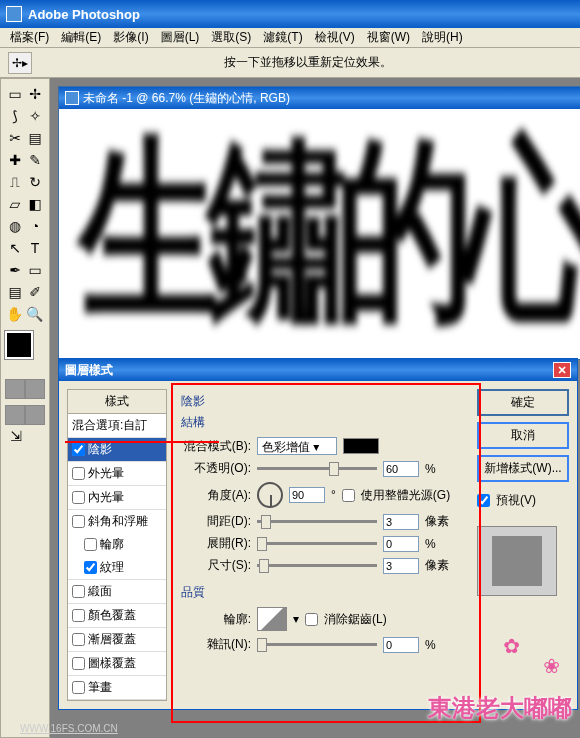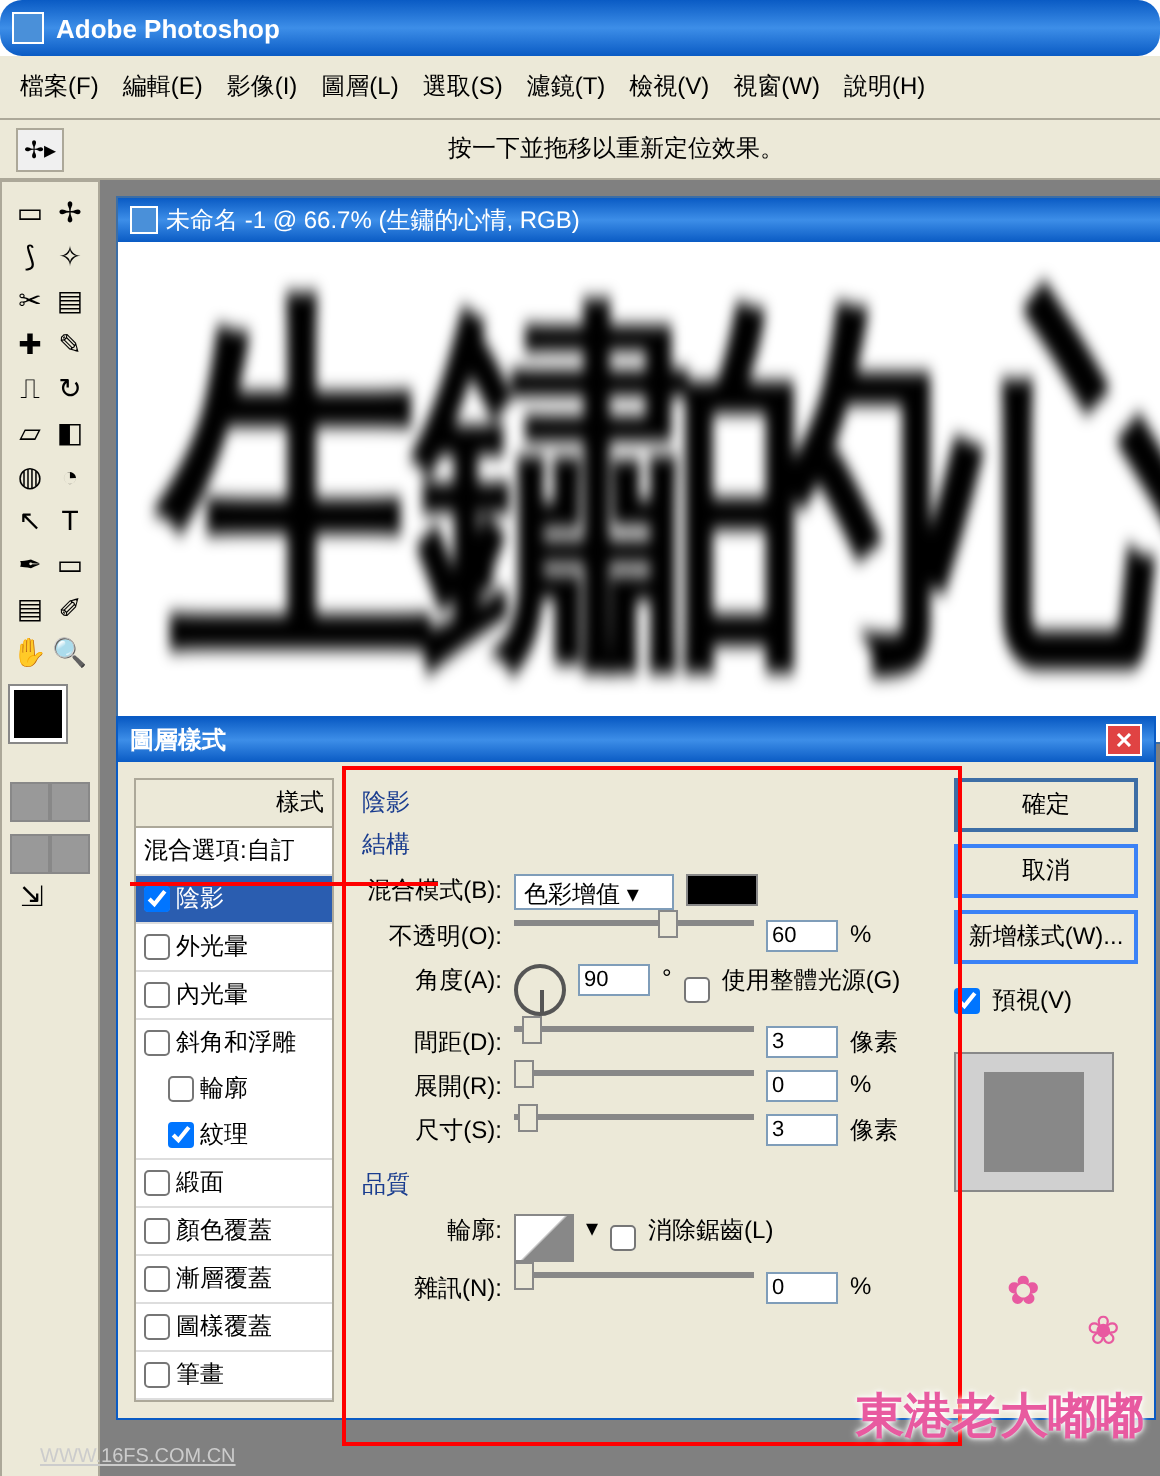--- a/index.html
+++ b/index.html
@@ -1,19 +1,19 @@
 <!DOCTYPE html>
 <html><head>
 <meta charset="utf-8">
 <style>
 * { margin: 0; padding: 0; box-sizing: border-box; font-family: "Microsoft JhengHei", Arial, sans-serif; }
 body { width: 580px; height: 738px; background: #fff; overflow: hidden; position: relative; }
-.titlebar { background: linear-gradient(#0a5bc4, #3d8ee8, #0a5bc4); height: 28px; display: flex; align-items: center; padding: 0 6px; color: #fff; font-size: 13px; font-weight: bold; border-radius: 11px; }
+.titlebar { background: linear-gradient(#0a5bc4, #3d8ee8, #0a5bc4); height: 28px; display: flex; align-items: center; padding: 0 6px; color: #fff; font-size: 13px; font-weight: bold; }
 .titlebar .icon { width: 16px; height: 16px; background: #4a90d9; border: 1px solid #fff; margin-right: 6px; }
-.menubar { background: #ece9d8; border-bottom: 1px solid #aca899; height: 32px; display: flex; align-items: center; padding: 0 4px; font-size: 12px; }
+.menubar { background: #ece9d8; border-bottom: 1px solid #aca899; height: 20px; display: flex; align-items: center; padding: 0 4px; font-size: 12px; }
 .menubar span { padding: 2px 6px; cursor: default; }
 .optbar { background: #ece9d8; border-bottom: 1px solid #aca899; height: 30px; display: flex; align-items: center; padding: 0 8px; font-size: 12px; }
 .optbar .tool { width: 24px; height: 22px; border: 1px solid #aca899; background: #f0f0f0; margin-right: 12px; display: flex; align-items: center; justify-content: center; }
 .optbar .hint { flex: 1; text-align: center; }
 .work { display: flex; height: 660px; background: #808080; }
 .toolbox { width: 50px; background: #ece9d8; border: 1px solid #aca899; padding: 4px; display: flex; flex-direction: column; gap: 0; }
 .toolrow { display: flex; }
 .tbtn { width: 22px; height: 22px; border: 1px solid #ece9d8; display: flex; align-items: center; justify-content: center; font-size: 14px; background: #ece9d8; cursor: pointer; }
 .swatches { margin-top: 6px; width: 42px; height: 42px; position: relative; }
 .swatch-fg { position: absolute; top: 0; left: 0; width: 28px; height: 28px; background: #000; border: 2px solid #fff; outline: 1px solid #888; }
@@ -25,29 +25,29 @@
 .doctitle .icon { width: 14px; height: 14px; background: #4a90d9; border: 1px solid #fff; margin-right: 4px; }
 .canvas { width: 100%; height: 250px; background: #fff; display: flex; align-items: center; justify-content: center; overflow: hidden; }
 .bigtext { font-size: 140px; font-weight: 900; letter-spacing: -12px; filter: blur(3px); color: #000; white-space: nowrap; transform: scaleY(1.4) translateX(20px); }
 
 
 .dialog { position: absolute; left: 58px; top: 358px; width: 520px; background: #ece9d8; border: 1px solid #0a5bc4; font-size: 12px; }
 .dlg-title { background: linear-gradient(#0a5bc4, #3d8ee8, #0a5bc4); color: #fff; height: 22px; display: flex; align-items: center; padding: 0 6px; font-weight: bold; justify-content: space-between; }
 .dlg-close { width: 18px; height: 16px; background: #e04343; border: 1px solid #fff; color: #fff; display: flex; align-items: center; justify-content: center; font-size: 11px; cursor: pointer; }
 .dlg-body { display: flex; padding: 8px; gap: 6px; position: relative; }
 .style-list { width: 100px; border: 1px solid #aca899; background: #fff; }
-.style-hdr { background: #ece9d8; border-bottom: 1px solid #aca899; padding: 3px 4px; text-align: right; }
+.style-hdr { background: #ece9d8; border-bottom: 1px solid #aca899; padding: 3px 4px; text-align: center; }
 .style-item { padding: 3px 4px; border-bottom: 0; }
 .style-item.sub { border-bottom: 1px solid #ddd; }
 .style-item.sel { background: #2a5db0; color: #fff; }
 .style-item input { margin-right: 3px; vertical-align: middle; }
 .settings { flex: 1; padding: 4px 8px; }
 .fieldset-label { color: #1a3d8f; font-size: 12px; margin-bottom: 4px; }
 .sub-label { color: #1a3d8f; font-size: 12px; margin: 2px 0 6px 0; }
-.row { display: flex; gap: 6px; margin: 5px 0; font-size: 12px; }
+.row { display: flex; align-items: center; gap: 6px; margin: 5px 0; font-size: 12px; }
 .row label { min-width: 70px; text-align: right; }
 .sel-box { border: 1px solid #7f9db9; background: #fff; padding: 1px 4px; min-width: 80px; height: 18px; }
 .color-sw { width: 36px; height: 16px; background: #000; border: 1px solid #888; }
 .slider { flex: 1; height: 3px; background: #888; position: relative; max-width: 120px; }
 .slider .thumb { position: absolute; top: -5px; width: 10px; height: 14px; background: #ece9d8; border: 1px solid #888; }
 .numbox { width: 36px; border: 1px solid #7f9db9; background: #fff; padding: 1px 2px; text-align: left; height: 16px; font-size: 11px; }
 .dial { width: 26px; height: 26px; border: 2px solid #555; border-radius: 50%; position: relative; }
 .dial::after { content: ''; position: absolute; top: 50%; left: 50%; width: 2px; height: 11px; background: #555; transform-origin: top; transform: rotate(0deg); }
 .btns { width: 92px; display: flex; flex-direction: column; gap: 6px; }
 .btn { border: 2px solid #3b82f6; background: #ece9d8; padding: 3px 4px; text-align: center; cursor: pointer; font-size: 12px; }

